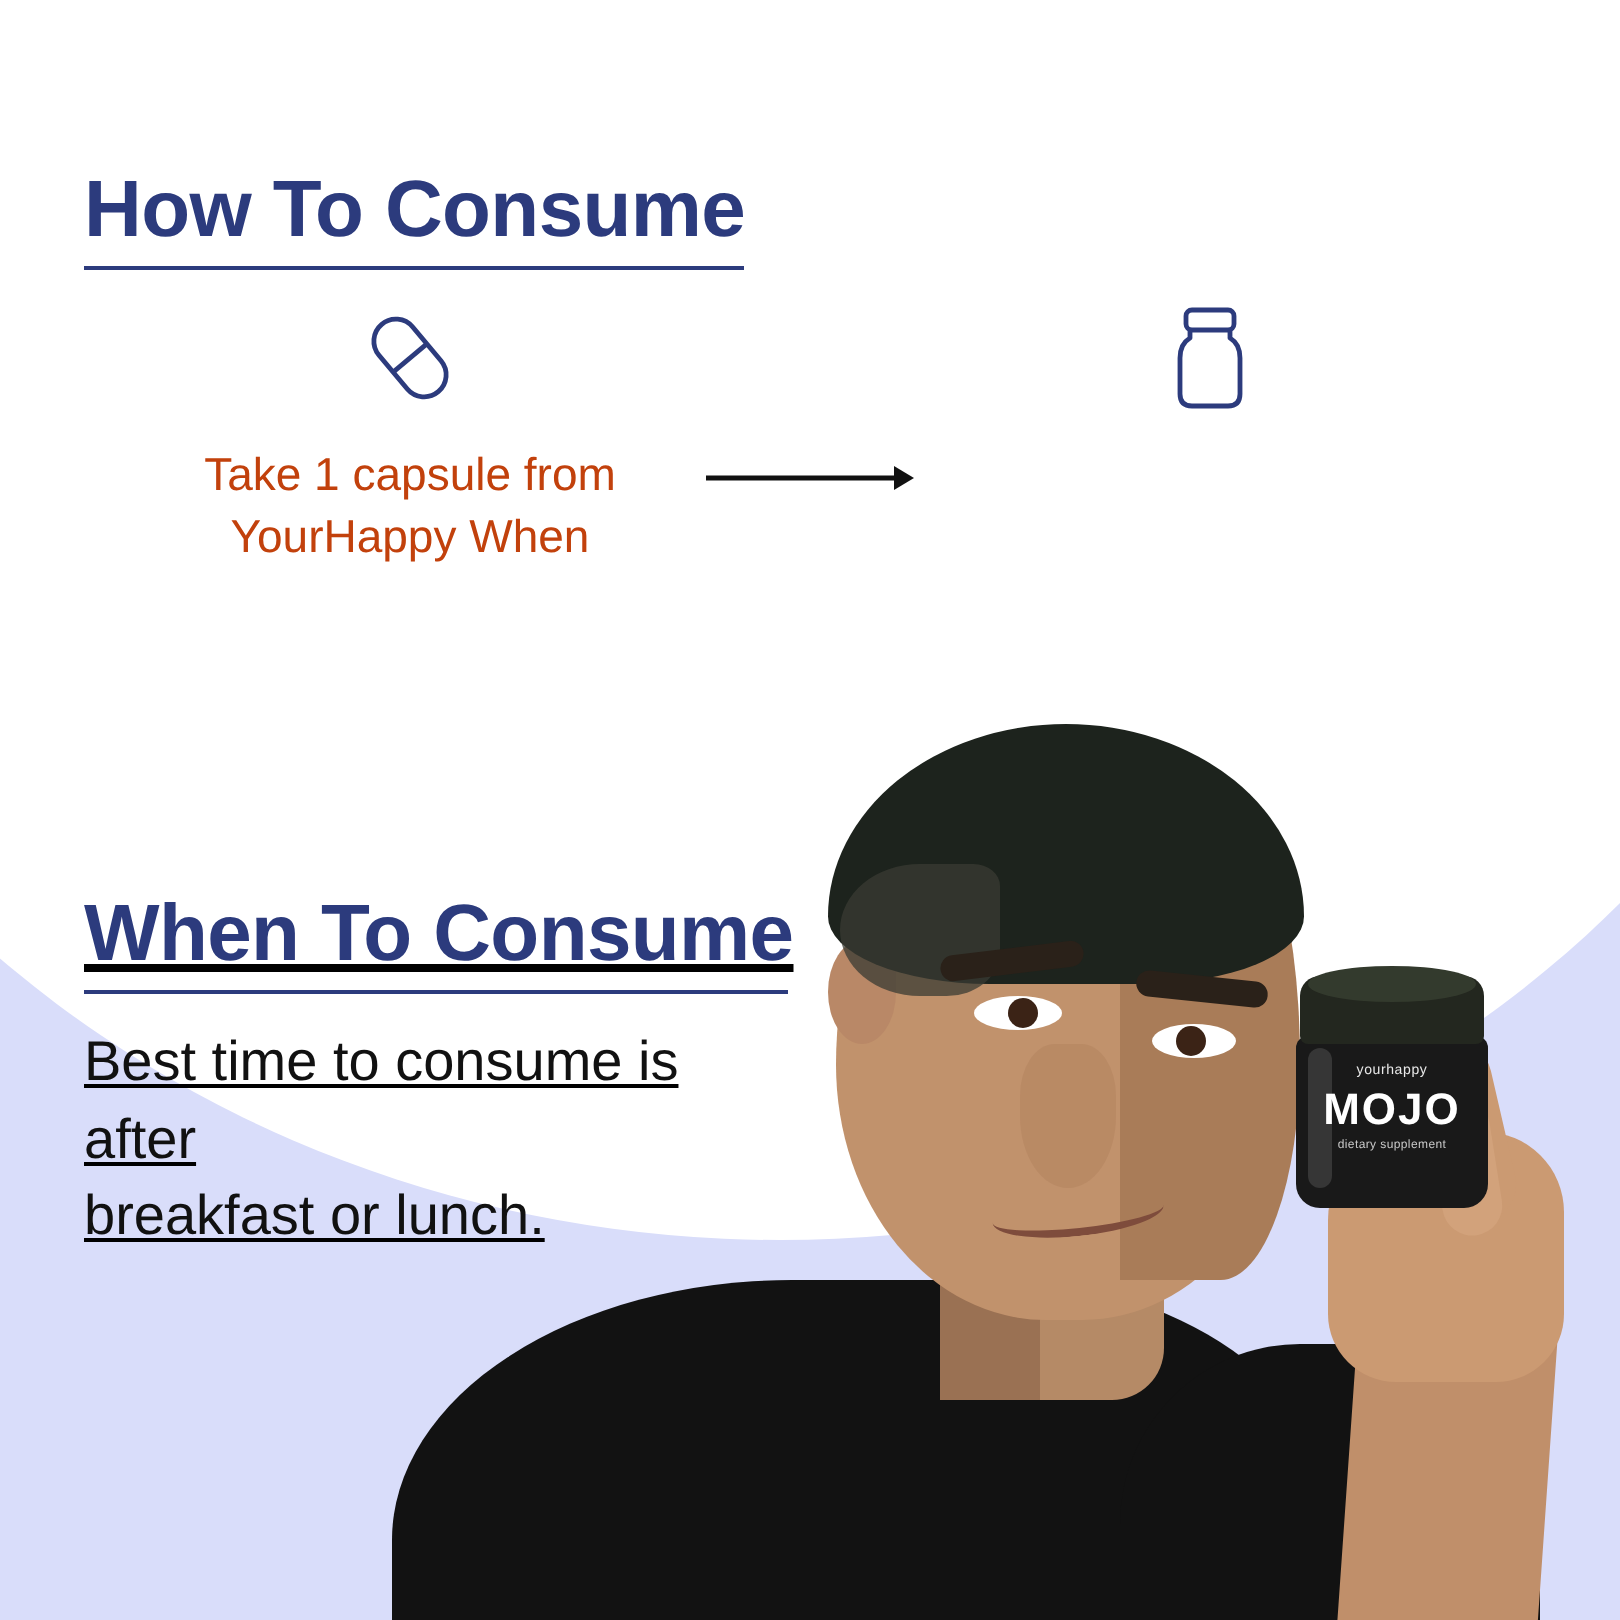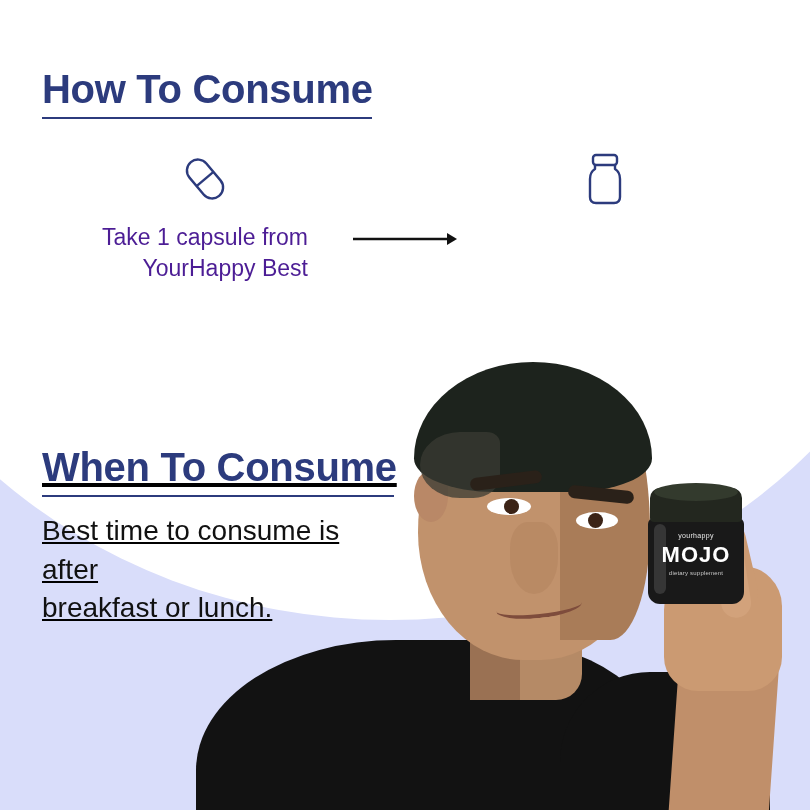--- a/index.html
+++ b/index.html
@@ -50,21 +50,21 @@
     letter-spacing: -0.3px;
     line-height: 1.05;
     white-space: nowrap;
   }
   .heading-rule {
     height: 2px;
     background: #2c3b7d;
     margin-top: 7px;
   }
 
-  #how-block { left: 42px; top: 68px; }
+  #how-block { left: 42px; top: 84px; }
   #how-block .heading-rule { width: 330px; }
 
   #when-block { left: 42px; top: 446px; text-decoration: underline; }
   #when-block .heading-rule { width: 352px; }
 
   .when-body {
     margin-top: 15px;
     font-size: 28px;
     line-height: 1.38;
     color: #111111;
@@ -91,22 +91,22 @@
   .step-icon {
     height: 58px;
     display: flex;
     align-items: center;
     justify-content: center;
   }
   .step-text {
     margin-top: 14px;
     font-size: 23px;
     line-height: 1.33;
-    color: #4c1d95;
-    text-align: right;
+    color: #c2410c;
+    text-align: center;
     padding: 0 6px;
   }
   .step-text b { font-weight: 700; }
 
   .arrow-wrap {
     width: 120px;
     display: flex;
     align-items: center;
     justify-content: center;
     padding-top: 80px;
@@ -415,21 +415,21 @@
       <div class="step-icon">
         <svg width="46" height="52" viewBox="0 0 46 52" aria-hidden="true">
           <g transform="rotate(-40 23 26)">
             <rect x="12" y="4" width="22" height="44" rx="11" ry="11" fill="none" stroke="#2c3b7d" stroke-width="2.4"></rect>
             <line x1="12" y1="26" x2="34" y2="26" stroke="#2c3b7d" stroke-width="2.4"></line>
           </g>
         </svg>
       </div>
       <div class="step-text">
         <span>Take 1 capsule from</span><br>
-        <span>YourHappy Best</span>
+        <span>YourHappy When</span>
       </div>
     </div>
 
     <div class="arrow-wrap">
       <svg width="108" height="18" viewBox="0 0 108 18" aria-hidden="true">
         <line x1="2" y1="9" x2="96" y2="9" stroke="#111111" stroke-width="2.4"></line>
         <polygon points="96,3 106,9 96,15" fill="#111111"></polygon>
       </svg>
     </div>
 

